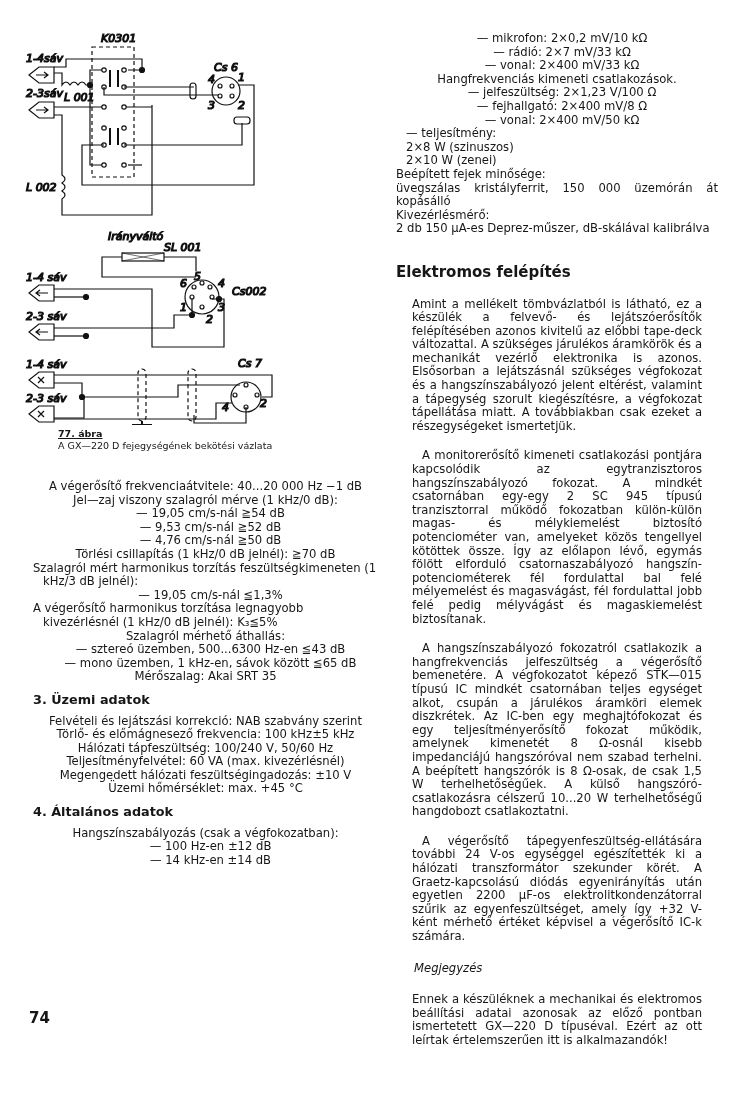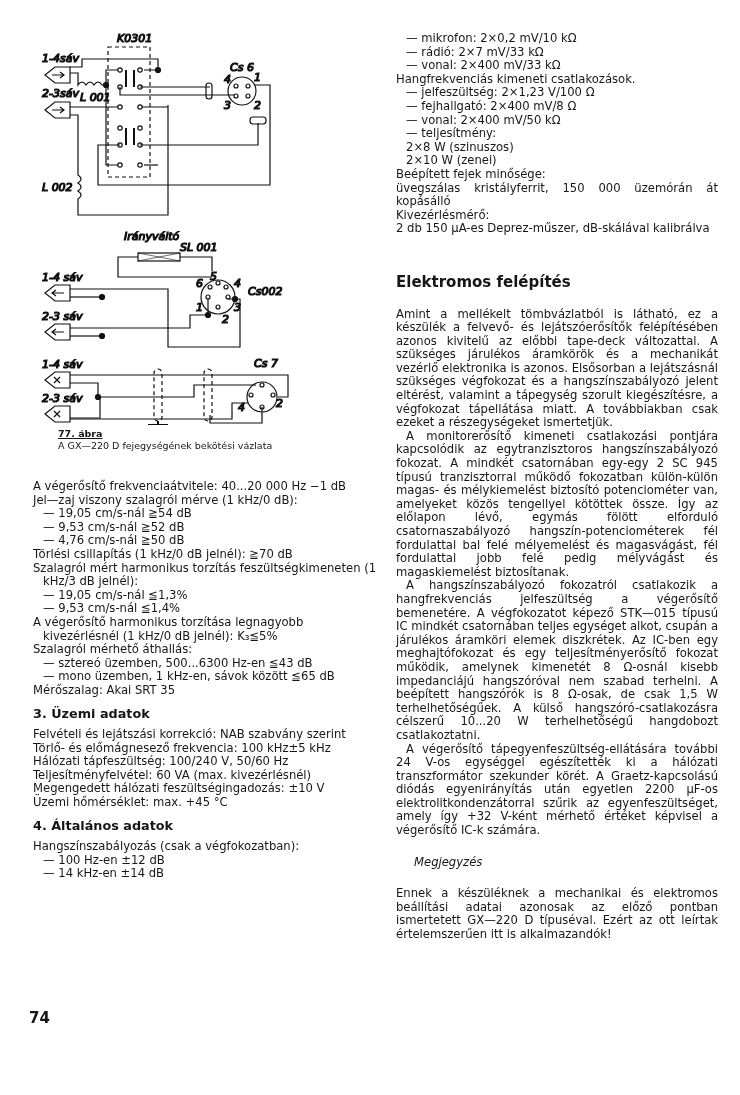--- a/index.html
+++ b/index.html
@@ -1,32 +1,32 @@
 <!DOCTYPE html>
 <html><head>
 <meta charset="utf-8">
 <style>
   html, body { margin: 0; padding: 0; background: #fff; }
   body { width: 740px; height: 1095px; position: relative; overflow: hidden;
          font-family: "DejaVu Sans", sans-serif; color: #161616; }
   .col { position: absolute; font-size: 11.6px; line-height: 13.6px; }
   #left-text { left: 33px; top: 480px; width: 345px; }
   #right-col { left: 396px; top: 32px; width: 322px; }
-  .line { white-space: nowrap; }
+  .line { white-space: nowrap; text-align: center; }
   .ind1 { padding-left: 10px; }
   .hang { padding-left: 10px; text-indent: -10px; white-space: normal; }
   h3.sec { font-size: 12.8px; font-weight: bold; margin: 9px 0 8px 0; }
   h2.sec { font-size: 15px; font-weight: bold; margin: 0; }
-  .just { text-align: justify; margin: 0; }
+  .just { text-align: justify; margin: 16px; }
   .just.ind { text-indent: 10px; }
   .ital { font-style: italic; margin: 18px; }
   .spec-row { display: flex; flex-direction: column; }
   .spec-row .k { white-space: nowrap; }
   .spec-row .v { flex: 1; }
-  #diagram { position: absolute; left: 40px; top: 25px; width: 290px; height: 400px; }
+  #diagram { position: absolute; left: 24px; top: 25px; width: 290px; height: 400px; }
   #caption { position: absolute; left: 58px; top: 428px; font-size: 9.5px; line-height: 12px; }
   #caption .num { font-weight: bold; text-decoration: underline; }
   #page-number { position: absolute; left: 29px; top: 1009px; font-size: 15px; font-weight: bold; }
   svg text { font-family: "DejaVu Sans", sans-serif; font-style: italic; font-size: 11px; fill: #111; }
 </style>
 </head>
 <body>
 
 <div id="diagram">
 <svg width="290" height="400" viewBox="0 0 290 400" stroke="#111" stroke-width="1.2" fill="none">
@@ -167,21 +167,20 @@
 
 <div id="left-text" class="col">
   <div class="line">A végerősítő frekvenciaátvitele: 40...20 000 Hz −1 dB</div>
   <div class="line">Jel—zaj viszony szalagról mérve (1 kHz/0 dB):</div>
   <div class="line ind1">— 19,05 cm/s-nál ≧54 dB</div>
   <div class="line ind1">— 9,53 cm/s-nál ≧52 dB</div>
   <div class="line ind1">— 4,76 cm/s-nál ≧50 dB</div>
   <div class="line">Törlési csillapítás (1 kHz/0 dB jelnél): ≧70 dB</div>
   <div class="hang">Szalagról mért harmonikus torzítás feszültségkimeneten (1 kHz/3 dB jelnél):</div>
   <div class="line ind1">— 19,05 cm/s-nál ≦1,3%</div>
-  <div class="line ind1">— 9,53 cm/s-nál ≦1,4%</div>
   <div class="hang">A végerősítő harmonikus torzítása legnagyobb kivezérlésnél (1 kHz/0 dB jelnél): K₃≦5%</div>
   <div class="line">Szalagról mérhető áthallás:</div>
   <div class="line ind1">— sztereó üzemben, 500...6300 Hz-en ≦43 dB</div>
   <div class="line ind1">— mono üzemben, 1 kHz-en, sávok között ≦65 dB</div>
   <div class="line">Mérőszalag: Akai SRT 35</div>
 
   <h3 class="sec">3. Üzemi adatok</h3>
   <div class="line">Felvételi és lejátszási korrekció: NAB szabvány szerint</div>
   <div class="line">Törlő- és előmágnesező frekvencia: 100 kHz±5 kHz</div>
   <div class="line">Hálózati tápfeszültség: 100/240 V, 50/60 Hz</div>
@@ -212,21 +211,21 @@
   </div>
   <div class="spec-row">
     <span class="k">Beépített fejek minősége: </span>
     <span class="v" style="text-align:justify">üvegszálas kristályferrit, 150 000 üzemórán át kopásálló</span>
   </div>
   <div class="spec-row">
     <span class="k">Kivezérlésmérő: </span>
     <span class="v">2 db 150 µA-es Deprez-műszer, dB-skálával kalibrálva</span>
   </div>
 
-  <h2 class="sec" style="margin-top:40px;margin-bottom:18px">Elektromos felépítés</h2>
+  <h2 class="sec" style="margin-top:30px;margin-bottom:18px">Elektromos felépítés</h2>
 
   <p class="just">Amint a mellékelt tömbvázlatból is látható, ez a készülék a felvevő- és lejátszóerősítők felépítésében azonos kivitelű az előbbi tape-deck változattal. A szükséges járulékos áramkörök és a mechanikát vezérlő elektronika is azonos. Elsősorban a lejátszásnál szükséges végfokozat és a hangszínszabályozó jelent eltérést, valamint a tápegység szorult kiegészítésre, a végfokozat tápellátása miatt. A továbbiakban csak ezeket a részegységeket ismertetjük.</p>
   <p class="just ind">A monitorerősítő kimeneti csatlakozási pontjára kapcsolódik az egytranzisztoros hangszínszabályozó fokozat. A mindkét csatornában egy-egy 2 SC 945 típusú tranzisztorral működő fokozatban külön-külön magas- és mélykiemelést biztosító potenciométer van, amelyeket közös tengellyel kötöttek össze. Így az előlapon lévő, egymás fölött elforduló csatornaszabályozó hangszín-potenciométerek fél fordulattal bal felé mélyemelést és magasvágást, fél fordulattal jobb felé pedig mélyvágást és magaskiemelést biztosítanak.</p>
   <p class="just ind">A hangszínszabályozó fokozatról csatlakozik a hangfrekvenciás jelfeszültség a végerősítő bemenetére. A végfokozatot képező STK—015 típusú IC mindkét csatornában teljes egységet alkot, csupán a járulékos áramköri elemek diszkrétek. Az IC-ben egy meghajtófokozat és egy teljesítményerősítő fokozat működik, amelynek kimenetét 8 Ω-osnál kisebb impedanciájú hangszóróval nem szabad terhelni. A beépített hangszórók is 8 Ω-osak, de csak 1,5 W terhelhetőségűek. A külső hangszóró-csatlakozásra célszerű 10...20 W terhelhetőségű hangdobozt csatlakoztatni.</p>
   <p class="just ind">A végerősítő tápegyenfeszültség-ellátására további 24 V-os egységgel egészítették ki a hálózati transzformátor szekunder körét. A Graetz-kapcsolású diódás egyenirányítás után egyetlen 2200 µF-os elektrolitkondenzátorral szűrik az egyenfeszültséget, amely így +32 V-ként mérhető értéket képvisel a végerősítő IC-k számára.</p>
   <p class="ital">Megjegyzés</p>
   <p class="just">Ennek a készüléknek a mechanikai és elektromos beállítási adatai azonosak az előző pontban ismertetett GX—220 D típuséval. Ezért az ott leírtak értelemszerűen itt is alkalmazandók!</p>
 </div>
 
 <div id="page-number">74</div>

